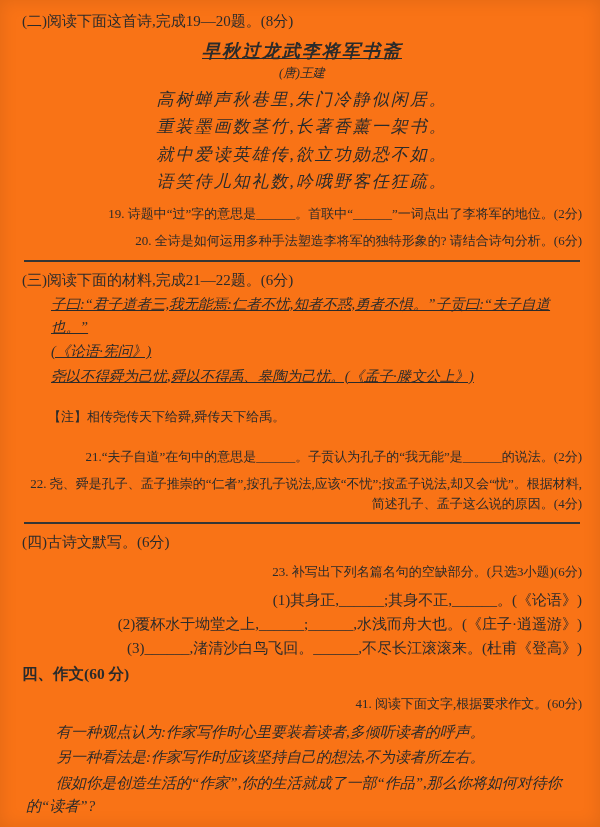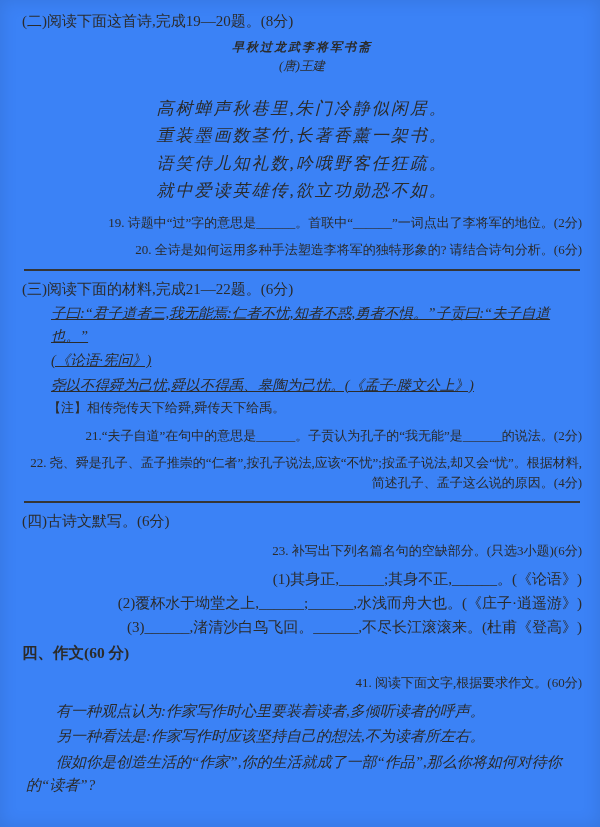--- a/index.html
+++ b/index.html
@@ -1,57 +1,57 @@
 <!DOCTYPE html>
 <html><head>
 <meta charset="utf-8">
 <style>
   html,body { margin:0; padding:0; background:#d8d8d6; }
   .page {
     position:relative;
     width:600px; height:827px;
     margin:0 auto;
-    background:#3b82f6;
+    background:#f97316;
     box-sizing:border-box;
     padding:8px 18px 8px 22px;
     font-family:"Liberation Serif", serif;
     color:#2b2b2b;
     overflow:hidden;
     box-shadow:inset 0 0 18px rgba(0,0,0,0.10);
   }
   .q { font-size:13px; line-height:1.5; margin:8px 0;text-align:right; }
   .hang { padding-left:1.85em; text-indent:-1.85em; }
   .sec-header { font-size:15px; line-height:1.5; margin:2px 0; }
   .poem { text-align:center; }
-  .poem-title { font-size:12px; font-weight:bold; font-style:italic; letter-spacing:2px; margin:6px 0 2px 0; }
-  .poem-author { font-size:12.5px; font-style:italic; margin:2px 0 20px 0; }
+  .poem-title { font-size:18px; font-weight:bold; font-style:italic; letter-spacing:2px; margin:6px 0 2px 0;text-decoration:underline; }
+  .poem-author { font-size:12.5px; font-style:italic; margin:2px 0 4px 0; }
   .poem-line { font-size:17px; font-style:italic; letter-spacing:2px; line-height:1.62; }
   .kai { font-style:italic; }
   .material { font-size:14.5px; line-height:1.55; margin:2px 0 2px 0; padding-left:2em;text-decoration:underline; }
   .material.flush { text-indent:0; }
-  .note { font-size:13px; line-height:1.5; margin:2px 0; padding-left:2em; }
+  .note { font-size:13px; line-height:1.5; margin:20px 0; padding-left:2em; }
   .divider { border:none; border-top:2px solid #353535; margin:9px 2px 7px 2px; }
   .sub-item { font-size:15px; line-height:1.52; margin:1px 0 1px 1.8em;text-align:right; }
   .essay-header { font-size:15.5px; font-weight:bold; line-height:1.5; margin:3px 0 1px 0; }
   .essay-p { font-size:15px; line-height:1.55; margin:2px 4px; text-indent:2em; }
 </style>
 </head>
 <body>
 
 <div class="page">
 
   <div class="sec-header">(二)阅读下面这首诗,完成19—20题。(8分)</div>
 
   <div class="poem">
     <div class="poem-title">早秋过龙武李将军书斋</div>
     <div class="poem-author">(唐)王建</div>
     <div class="poem-line">高树蝉声秋巷里,朱门冷静似闲居。</div>
     <div class="poem-line">重装墨画数茎竹,长著香薰一架书。</div>
+    <div class="poem-line">就中爱读英雄传,欲立功勋恐不如。</div>
     <div class="poem-line">语笑侍儿知礼数,吟哦野客任狂疏。</div>
-    <div class="poem-line">就中爱读英雄传,欲立功勋恐不如。</div>
   </div>
 
   <div class="q hang">19. 诗题中“过”字的意思是______。首联中“______”一词点出了李将军的地位。(2分)</div>
   <div class="q hang">20. 全诗是如何运用多种手法塑造李将军的独特形象的? 请结合诗句分析。(6分)</div>
 
   <hr class="divider">
 
   <div class="sec-header">(三)阅读下面的材料,完成21—22题。(6分)</div>
   <div class="material kai">子曰:“君子道者三,我无能焉:仁者不忧,知者不惑,勇者不惧。”子贡曰:“夫子自道也。”</div>
   <div class="material kai flush">(《论语·宪问》)</div>

